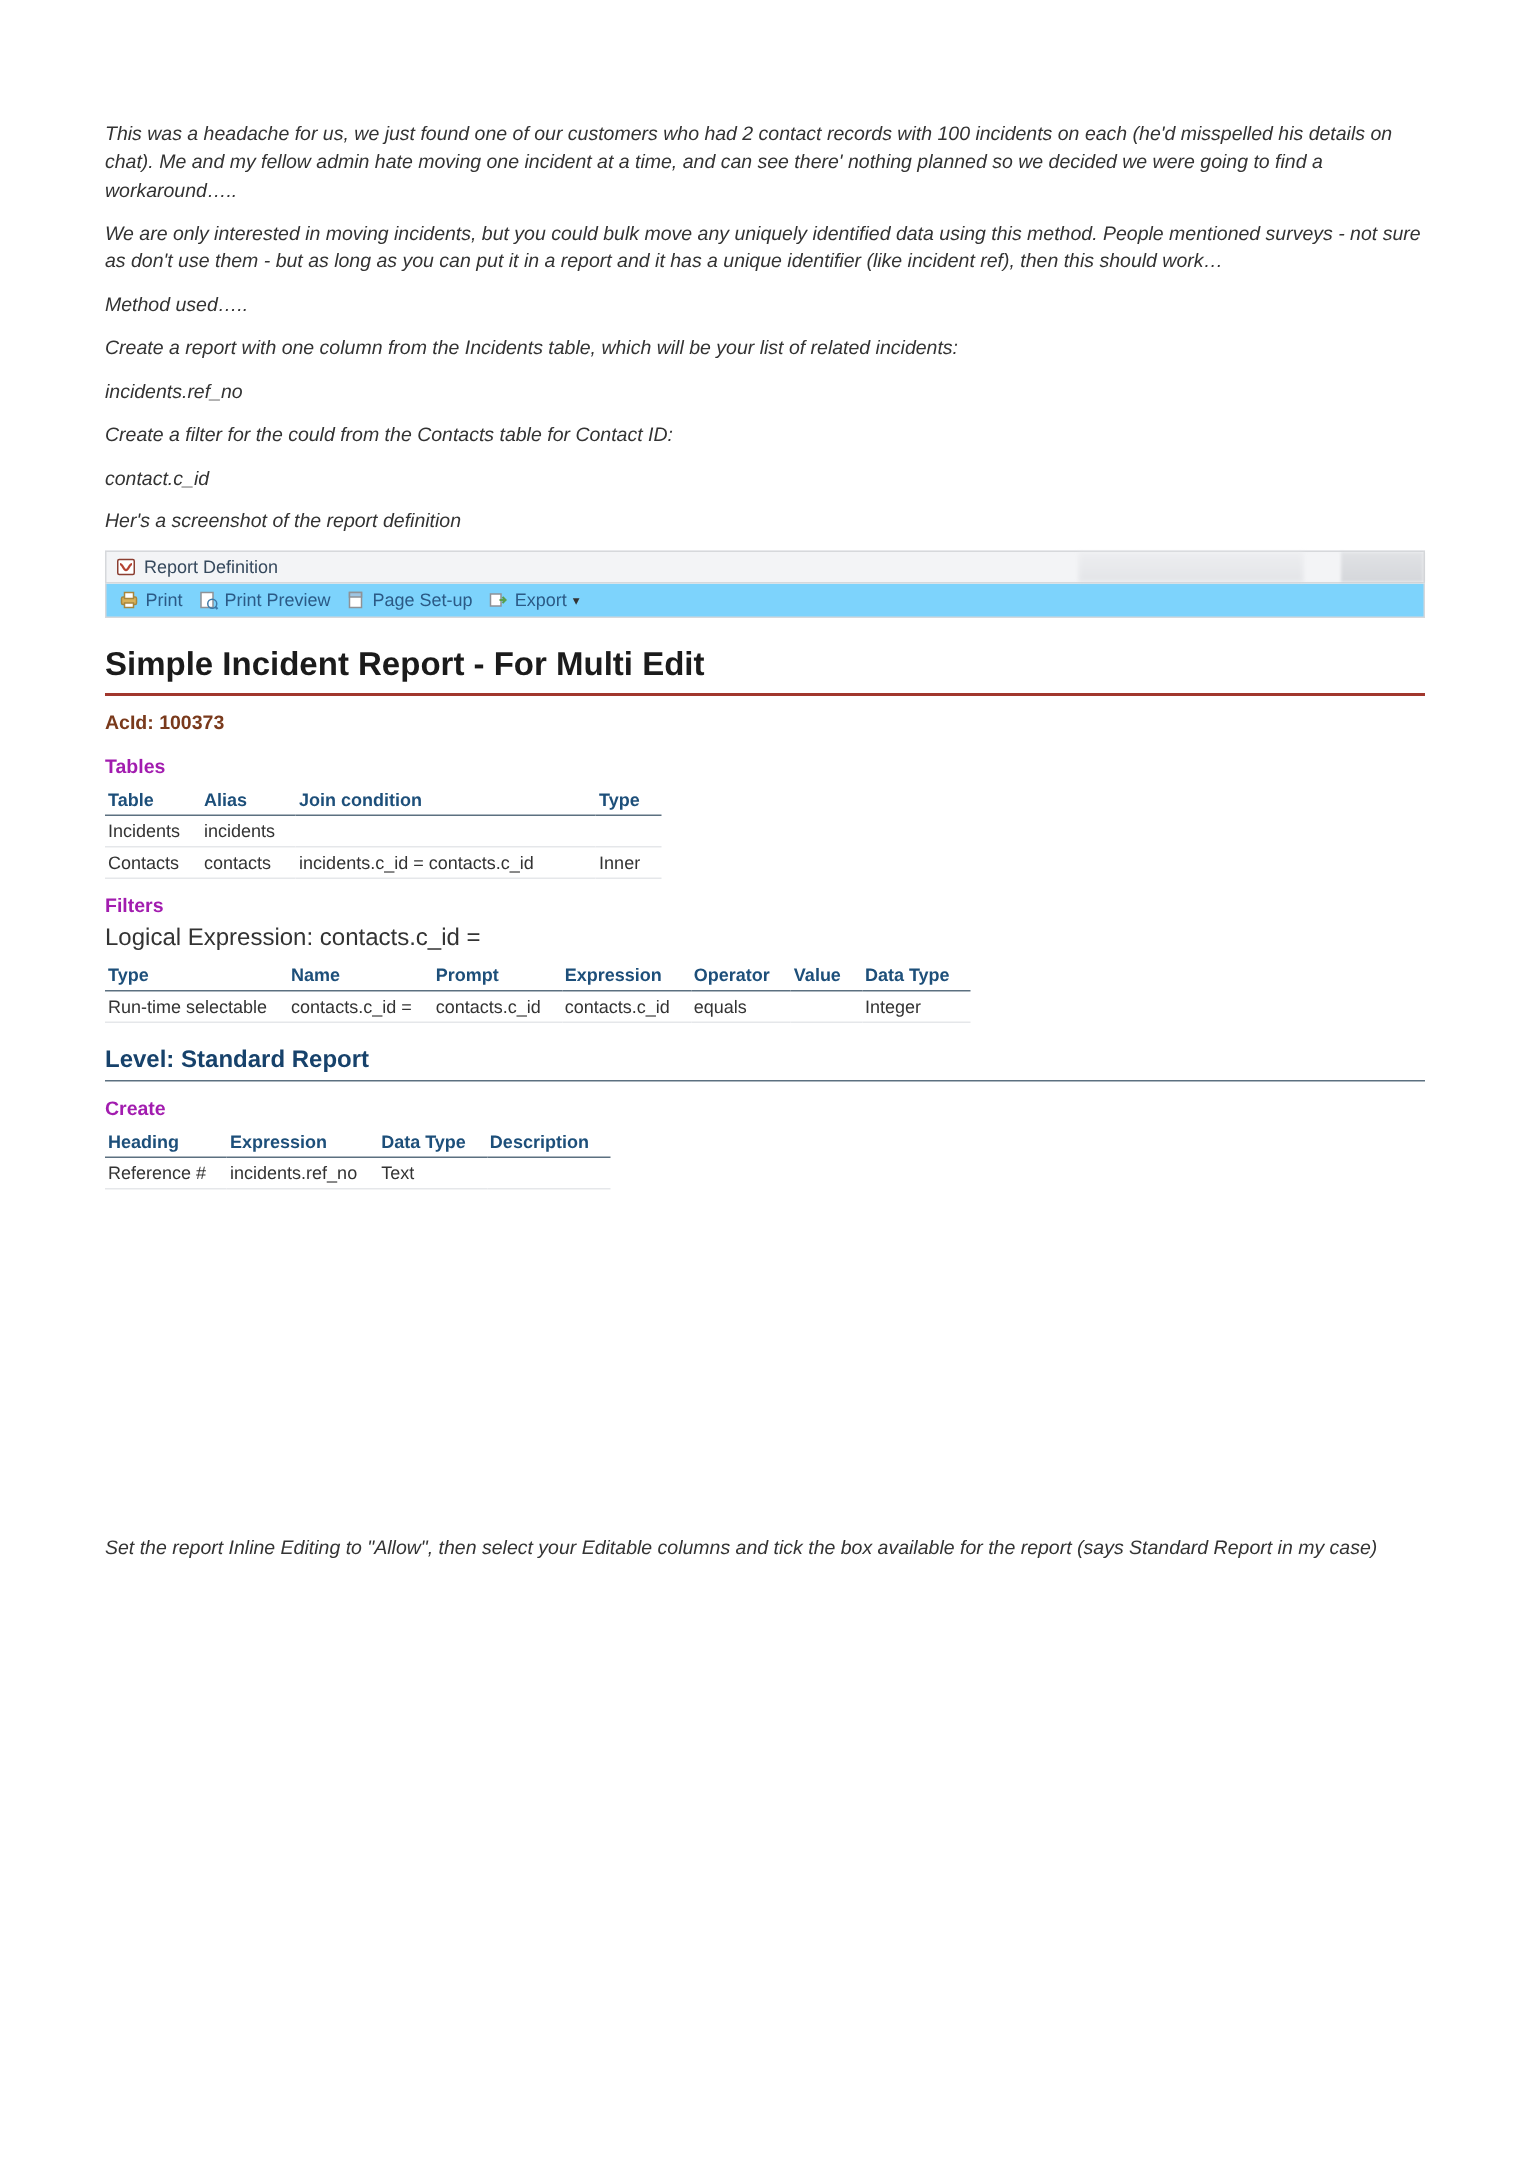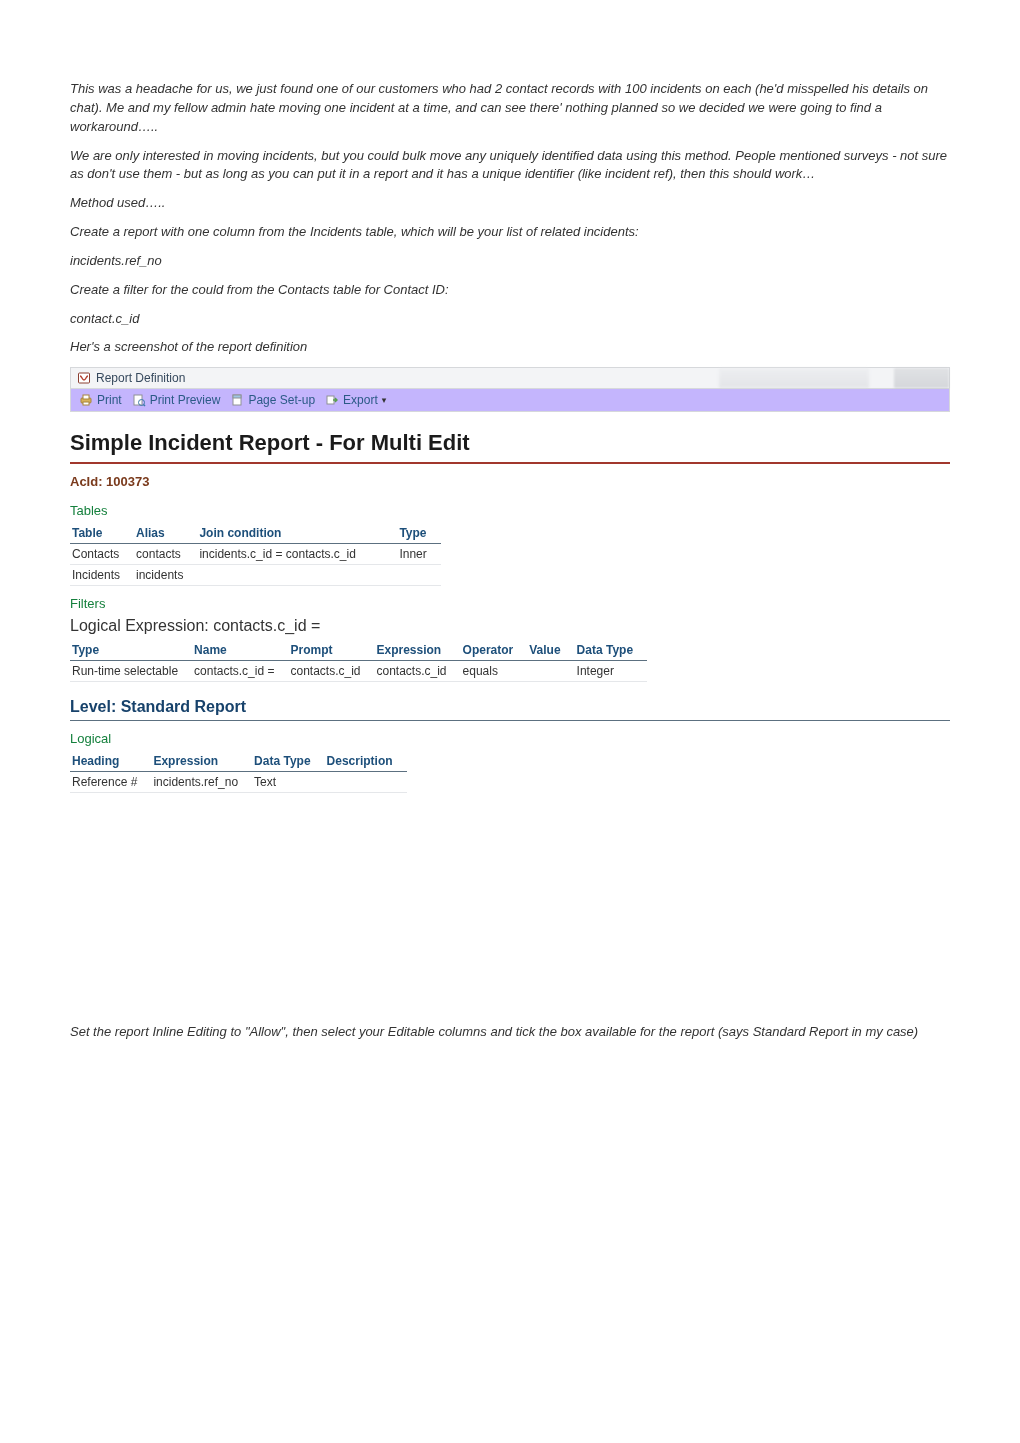--- a/index.html
+++ b/index.html
@@ -47,21 +47,21 @@
     bottom: 0;
     width: 55px;
     background: linear-gradient(#cfd1d5, #b8bbc1);
     opacity: 0.5;
     filter: blur(1px);
   }
   .toolbar {
     display: flex;
     align-items: center;
     gap: 10px;
-    background: #c4b5fd;
+    background: #7dd3fc;
     border: 1px solid #d6d8db;
     border-top: none;
     padding: 4px 8px;
     font-size: 12px;
     color: #2b5a86;
   }
   .toolbar .tb-item {
     display: inline-flex;
     align-items: center;
     gap: 4px;
@@ -81,22 +81,22 @@
     margin: 6px 0 10px 0;
   }
   .acid {
     color: #7a3a1c;
     font-weight: 700;
     font-family: "Segoe UI", Arial, sans-serif;
     font-size: 13px;
     margin-bottom: 14px;
   }
   .sect-h {
-    color: #15803d;
-    font-weight: 400;
+    color: #a21caf;
+    font-weight: 700;
     font-family: "Segoe UI", Arial, sans-serif;
     font-size: 13px;
     margin: 10px 0 6px 0;
   }
   table.rd {
     border-collapse: collapse;
     font-size: 12px;
     color: #333;
     font-family: "Segoe UI", Arial, sans-serif;
   }
@@ -208,30 +208,30 @@
   <thead>
     <tr>
       <th>Table</th>
       <th>Alias</th>
       <th style="min-width:200px;margin-left:28px;">Join condition</th>
       <th>Type</th>
     </tr>
   </thead>
   <tbody>
     <tr>
+      <td>Incidents</td>
+      <td>incidents</td>
+      <td></td>
+      <td></td>
+    </tr>
+    <tr>
       <td>Contacts</td>
       <td>contacts</td>
       <td>incidents.c_id = contacts.c_id</td>
       <td>Inner</td>
-    </tr>
-    <tr>
-      <td>Incidents</td>
-      <td>incidents</td>
-      <td></td>
-      <td></td>
     </tr>
   </tbody>
 </table>
 
 <div class="sect-h">Filters</div>
 <div class="logical-expr">Logical Expression:  contacts.c_id =</div>
 <table class="rd">
   <thead>
     <tr>
       <th>Type</th>
@@ -252,21 +252,21 @@
       <td>equals</td>
       <td style="min-width:40px;"></td>
       <td>Integer</td>
     </tr>
   </tbody>
 </table>
 
 <div class="level-title">Level: Standard Report</div>
 <hr class="hr-thin">
 
-<div class="sect-h">Logical</div>
+<div class="sect-h">Create</div>
 <table class="rd">
   <thead>
     <tr>
       <th>Heading</th>
       <th>Expression</th>
       <th>Data Type</th>
       <th>Description</th>
     </tr>
   </thead>
   <tbody>

